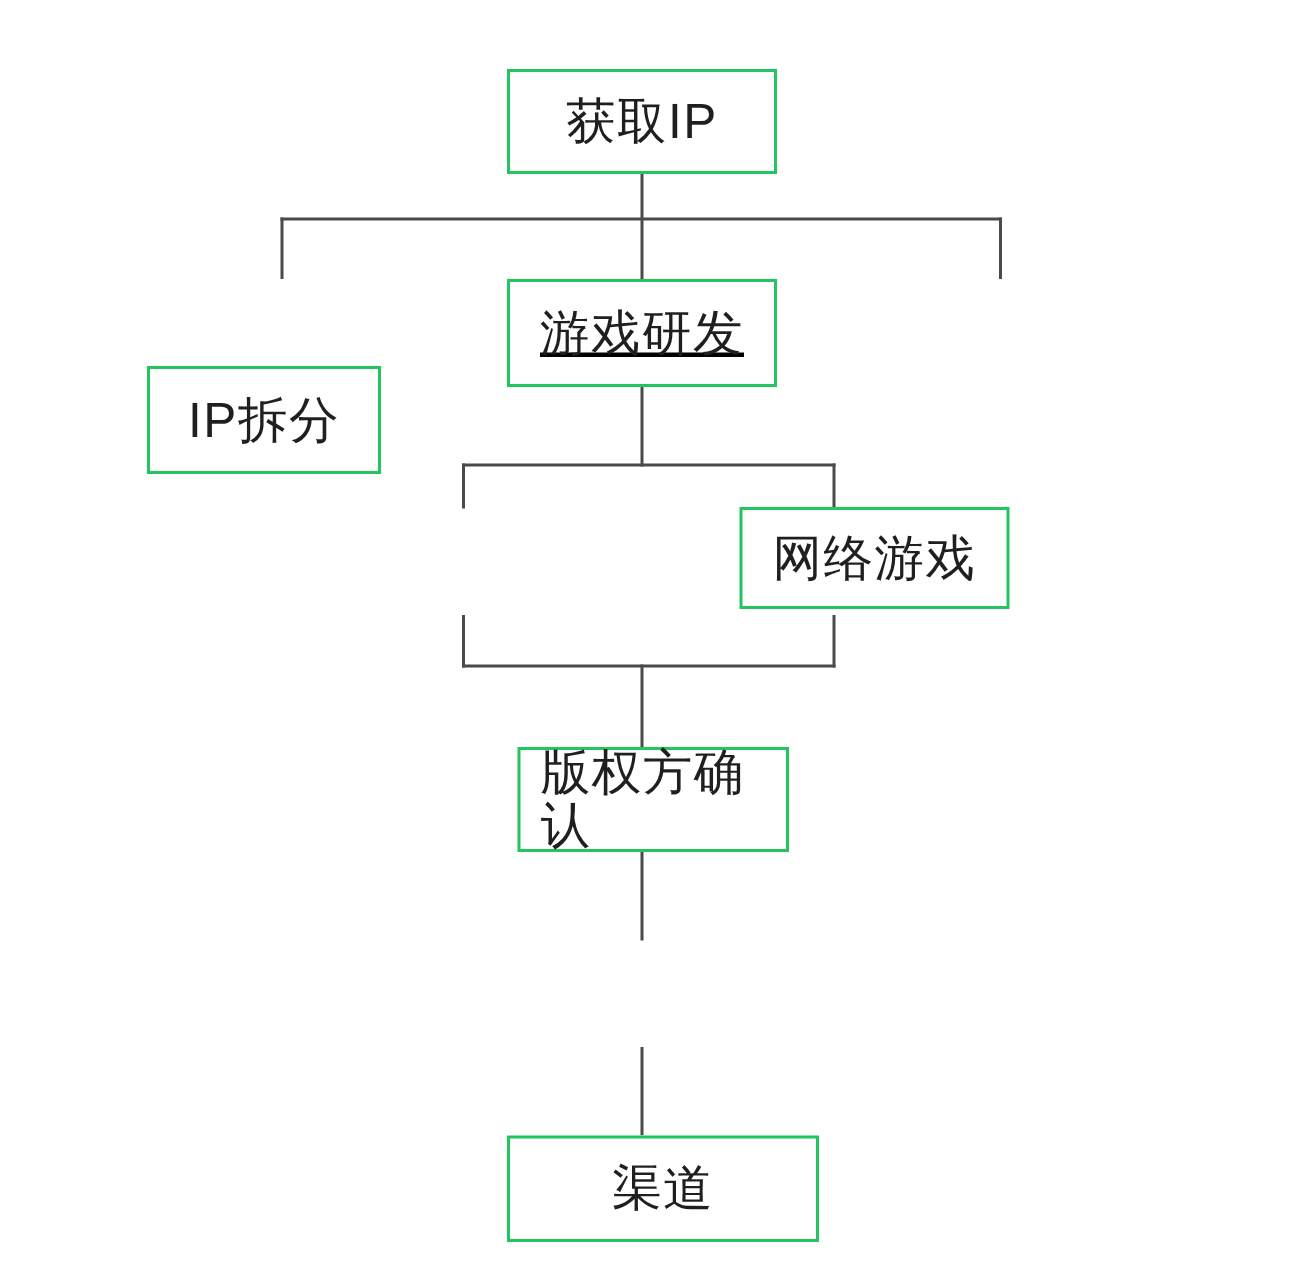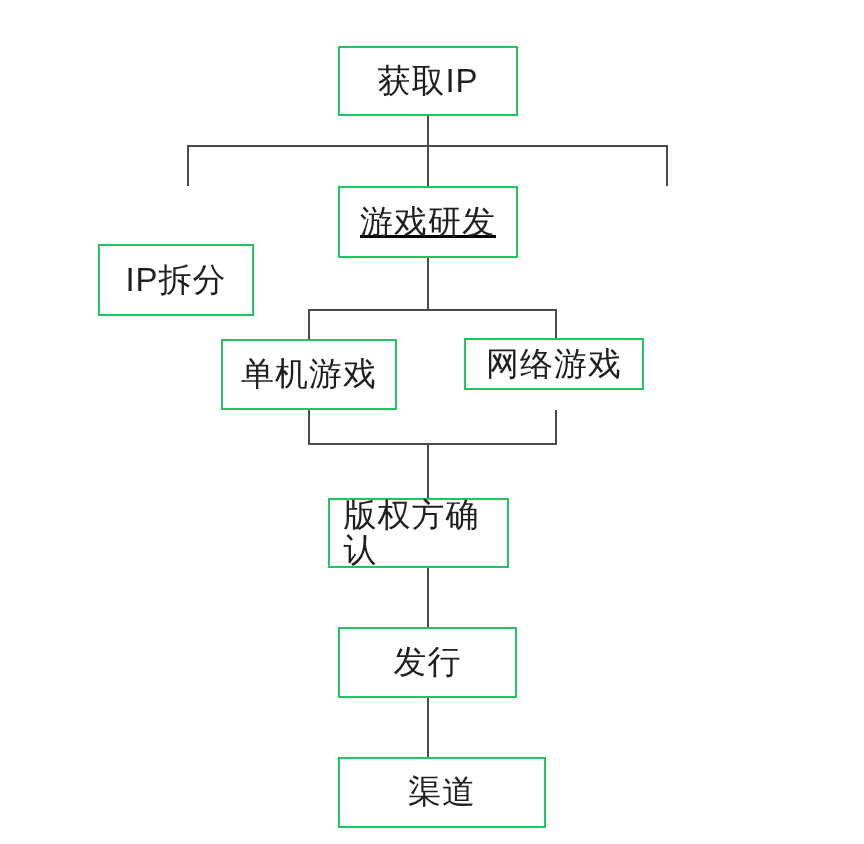--- a/index.html
+++ b/index.html
@@ -70,33 +70,27 @@
 
   <div class="node" style="left:98px;  top:204px; width:156px; height:72px;margin-top:40px;">
     <span class="node-label">IP拆分</span>
   </div>
 
   <div class="node" style="left:338px; top:186px; width:180px; height:72px;text-decoration:underline;">
     <span class="node-label">游戏研发</span>
   </div>
 
 
-  <div class="node" style="left:221px; top:339px; width:176px; height:71px;">
-    <span class="node-label">单机游戏</span>
-  </div>
 
-  <div class="node" style="left:464px; top:338px; width:180px; height:52px;">
+  <div class="node" style="left:493px; top:338px; width:180px; height:68px;">
     <span class="node-label">网络游戏</span>
   </div>
 
-  <div class="node" style="left:328px; top:498px; width:181px; height:70px;">
+  <div class="node" style="left:345px; top:498px; width:181px; height:70px;">
     <span class="node-label wrap">版权方确认</span>
   </div>
 
-  <div class="node" style="left:338px; top:627px; width:179px; height:71px;">
-    <span class="node-label">发行</span>
-  </div>
 
   <div class="node" style="left:338px; top:757px; width:208px; height:71px;">
     <span class="node-label">渠道</span>
   </div>
 
 </div>
 
 </body></html>

